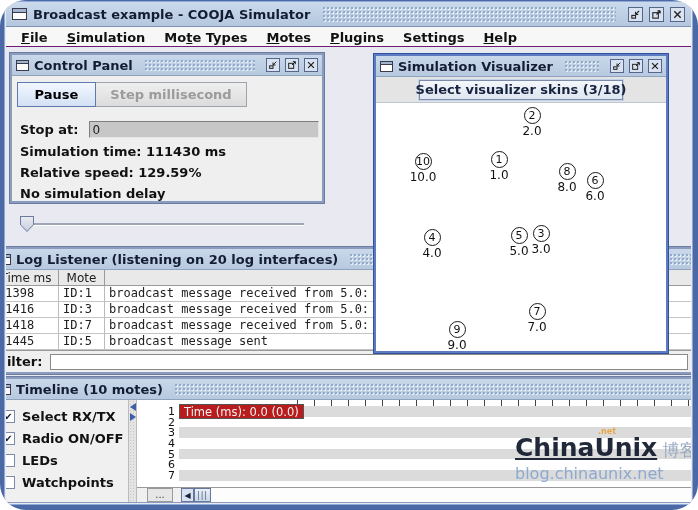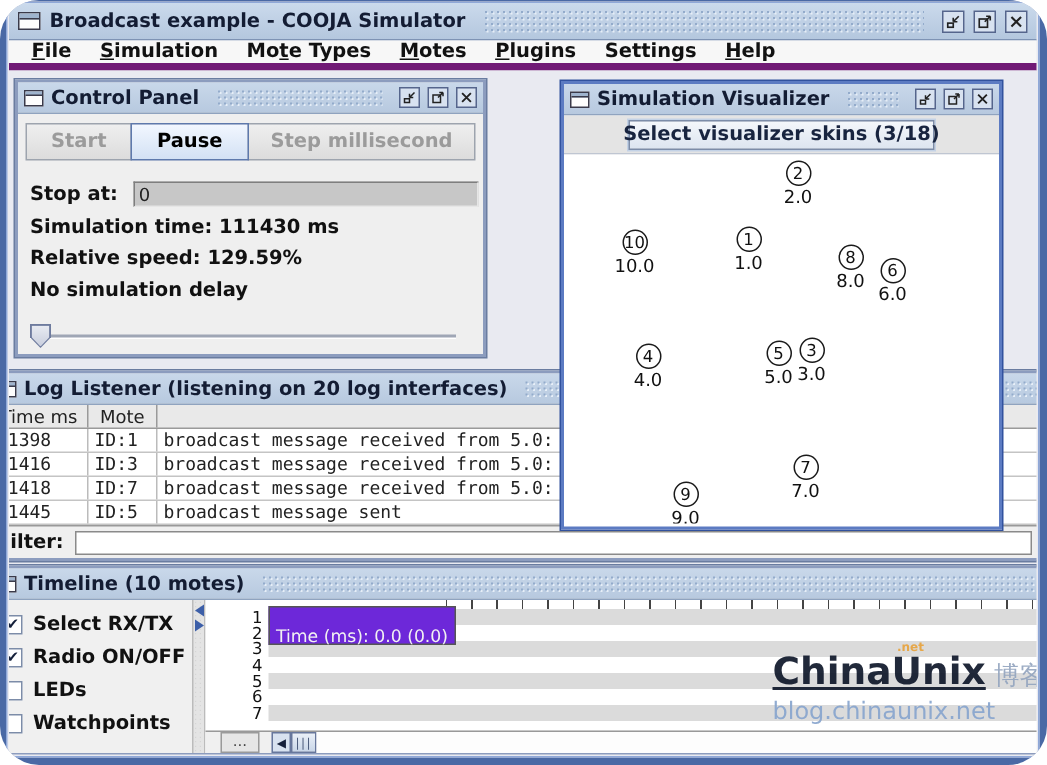--- a/index.html
+++ b/index.html
@@ -18,37 +18,37 @@
   .win-icon::before { content:""; position:absolute; left:0; top:0; right:0; height:3px; background:#9FB4CE; border-bottom:1px solid #3A3A4A; }
   .titlebar-text { font-weight:bold; color:#131C33; white-space:nowrap; }
   .bumps { flex:1 1 auto; align-self:stretch; margin:4px 6px;
     background-image:radial-gradient(#93ABCB 26%, transparent 27%), radial-gradient(#E6EEF7 26%, transparent 27%);
     background-size:4px 4px; background-position:0 0,1px 1px; }
   .tb-btn { width:15px; height:15px; background:#D8E2F0; border:1px solid #55658C; flex:0 0 auto;
     display:flex; align-items:center; justify-content:center; }
   .tb-btn svg { display:block; }
 
   .menubar { position:absolute; left:6px; top:27px; right:7px; height:20px; background:#F7F7F7;
-    border-bottom:5px solid #701a75; display:flex; align-items:center; padding-left:8px; }
+    border-bottom:1px solid #701a75; display:flex; align-items:flex-end; padding-left:8px; }
   .menu-item { font-weight:bold; padding:1px 7px; margin-right:5px; white-space:nowrap; cursor:default; }
 
   .desktop { position:absolute; left:6px; top:47px; right:7px; bottom:7px; background:#E9EAF1; overflow:hidden; }
 
   
   .iframe { position:absolute; background:#EFEFEF; border:2px solid #8C9CBE; box-shadow:0 0 0 1px #6A7CA0; }
   .iframe.active { border-color:#5C7BC2; box-shadow:0 0 0 1px #32529E; }
   .int-titlebar { height:21px; background:linear-gradient(#C9D8EA,#B7C9DF); border-bottom:1px solid #8FA3BF;
     display:flex; align-items:center; padding:0 4px; gap:5px; }
   .int-titlebar .titlebar-text { font-size:13px; }
   .int-titlebar .tb-btn { width:14px; height:14px; }
   .int-icon { width:13px; height:11px; background:#FDFDFD; border:1px solid #3A3A4A; position:relative; flex:0 0 auto; }
   .int-icon::before { content:""; position:absolute; left:0; top:0; right:0; height:2px; background:#9FB4CE; border-bottom:1px solid #3A3A4A; }
 
   
-  #control-panel { left:4px; top:6px; width:314px; height:185px; }
+  #control-panel { left:4px; top:6px; width:314px; height:150px; }
   .cp-buttons { display:flex; margin:6px 0 0 5px; }
   .cp-btn { height:25px; border:1px solid #9DA4AE; background:linear-gradient(#EFEFEF,#DCDCDC);
     font-weight:bold; font-size:13px; color:#9B9B9B; display:flex; align-items:center; justify-content:center; }
   .cp-btn + .cp-btn { margin-left:-1px; }
   .cp-btn.start { width:71px; }
   .cp-btn.pause { width:79px; color:#000; background:linear-gradient(#F2F7FF,#D3E1F4); border:1px solid #5E79AC; z-index:1; }
   .cp-btn.step { width:152px; }
   .cp-row { display:flex; align-items:center; margin:14px 0 0 8px; }
   .cp-label { font-weight:bold; }
   .stopat-field { margin-left:10px; width:230px; height:17px; background:#C7C7C7; border:1px solid #7E7E7E;
@@ -100,22 +100,22 @@
   .div-arrow { position:absolute; left:1px; width:0; height:0; }
   .div-arrow.up { top:3px; border-right:6px solid #3D5FA8; border-top:4px solid transparent; border-bottom:4px solid transparent; }
   .div-arrow.down { top:13px; border-left:6px solid #3D5FA8; border-top:4px solid transparent; border-bottom:4px solid transparent; }
   .tl-chart { flex:1; position:relative; background:#FFF; }
   .tl-ticks { position:absolute; left:160px; right:0; top:0; height:6px;
     background-image:repeating-linear-gradient(90deg,#444 0 1px,transparent 1px 17px); }
   .tl-stripes { position:absolute; left:42px; right:0; top:6px; height:81px;
     background:repeating-linear-gradient(180deg,#DBDBDB 0 10.7px,#FFF 10.7px 21.4px); }
   .tl-numbers { position:absolute; left:0; top:6px; width:38px; }
   .tl-num { height:10.7px; font-size:11px; line-height:11px; text-align:right; color:#111; }
-  .tl-tooltip { position:absolute; left:42px; top:4px; height:15px; background:#6d28d9; color:#F2F2F2;
-    font-size:11.5px; line-height:15px; padding:12px 4px; white-space:nowrap; border:1px solid #555; }
+  .tl-tooltip { position:absolute; left:42px; top:4px; height:15px; background:#b91c1c; color:#F2F2F2;
+    font-size:11.5px; line-height:15px; padding:0 4px; white-space:nowrap; border:1px solid #555; }
   .tl-scroll { position:absolute; left:0; right:0; bottom:0; height:15px; background:#F0F0F0; border-top:1px solid #999;
     display:flex; align-items:stretch; }
   .more-btn { margin-left:10px; width:26px; background:#E6E6E6; border:1px solid #9A9A9A; font-size:10px;
     line-height:11px; text-align:center; color:#444; }
   .hscroll-arrow { margin-left:8px; width:13px; background:#D8E2F0; border:1px solid #67779C;
     display:flex; align-items:center; justify-content:center; font-size:8px; color:#15203A; }
   .hscroll-thumb { width:17px; background:linear-gradient(#EAF0F8,#C9D6E8); border:1px solid #67779C;
     display:flex; align-items:center; justify-content:center; font-size:8px; color:#4A5A7A; letter-spacing:1px; }
   .hscroll-track { flex:1; background:#FDFDFD; }
 
@@ -276,21 +276,20 @@
               <path d="M6 6 L10 2 M10 2 h-3 M10 2 v3" stroke="#222" stroke-width="1.2" fill="none"></path>
             </svg>
         </div>
         <div class="tb-btn">
           <svg width="10" height="10" viewBox="0 0 12 12">
               <path d="M2.5 2.5 L9.5 9.5 M9.5 2.5 L2.5 9.5" stroke="#222" stroke-width="1.5" fill="none"></path>
             </svg>
         </div>
       </div>
       <div class="cp-buttons">
-        <div class="cp-btn start">Start</div>
         <div class="cp-btn pause">Pause</div>
         <div class="cp-btn step">Step millisecond</div>
       </div>
       <div class="cp-row">
         <span class="cp-label">Stop at:</span>
         <input class="stopat-field" value="0" style="">
       </div>
       <div class="cp-line">Simulation time: 111430 ms</div>
       <div class="cp-line">Relative speed: 129.59%</div>
       <div class="cp-line">No simulation delay</div>

